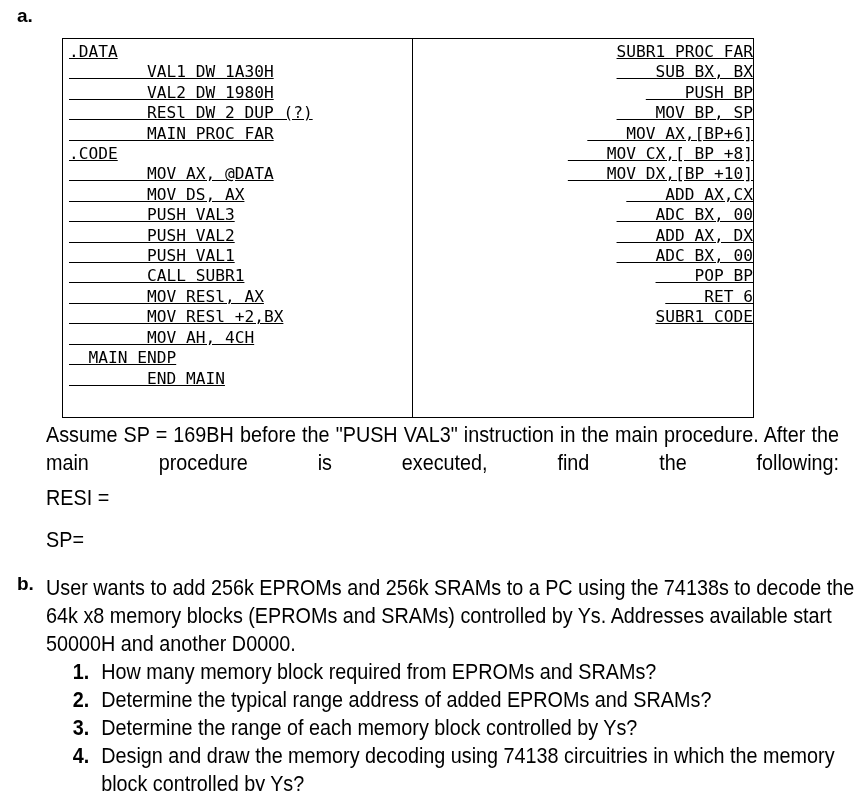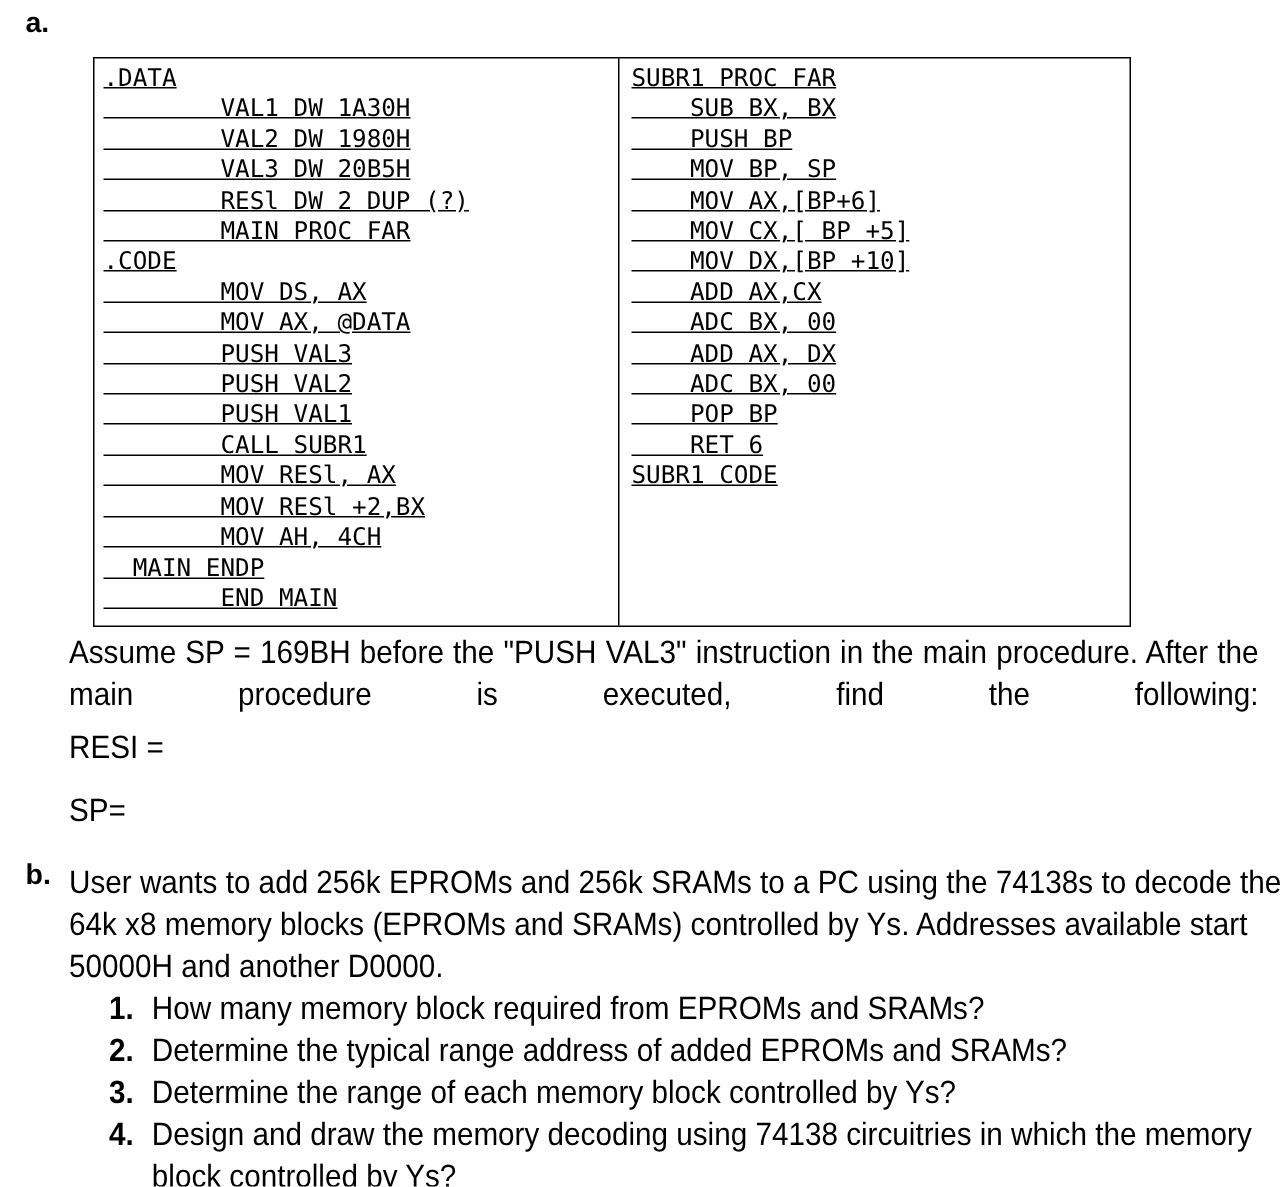--- a/index.html
+++ b/index.html
@@ -44,20 +44,21 @@
     box-sizing: border-box;
     padding: 3px 0 0 0;
   }
   .code-col-left {
     width: 350px;
     flex: 0 0 350px;
     border-right: 1.5px solid #000000;
   }
   .code-col-right {
     flex: 1 1 auto;
+    text-align: right;
   }
   .code-line {
     font-family: "DejaVu Sans Mono", "Liberation Mono", monospace;
     font-size: 16.2px;
     line-height: 20.4px;
     white-space: pre;
     color: #000000;
     letter-spacing: 0px;
   }
   .code-col-left .code-line { padding-left: 6px; }
@@ -124,43 +125,42 @@
 </head>
 <body>
 
 <div id="part-a-label" class="part-label">a.</div>
 
 <div class="code-table">
   <div class="code-col code-col-left">
     <div class="code-line">.DATA</div>
     <div class="code-line">        VAL1 DW 1A30H</div>
     <div class="code-line">        VAL2 DW 1980H</div>
-    <div class="code-line">        VAL3 DW 20B5H</div>
     <div class="code-line">        RESl DW 2 DUP (?)</div>
     <div class="code-line">        MAIN PROC FAR</div>
     <div class="code-line">.CODE</div>
+    <div class="code-line">        MOV AX, @DATA</div>
     <div class="code-line">        MOV DS, AX</div>
-    <div class="code-line">        MOV AX, @DATA</div>
     <div class="code-line">        PUSH VAL3</div>
     <div class="code-line">        PUSH VAL2</div>
     <div class="code-line">        PUSH VAL1</div>
     <div class="code-line">        CALL SUBR1</div>
     <div class="code-line">        MOV RESl, AX</div>
     <div class="code-line">        MOV RESl +2,BX</div>
     <div class="code-line">        MOV AH, 4CH</div>
     <div class="code-line">  MAIN ENDP</div>
     <div class="code-line">        END MAIN</div>
   </div>
   <div class="code-col code-col-right">
     <div class="code-line">SUBR1 PROC FAR</div>
     <div class="code-line">    SUB BX, BX</div>
     <div class="code-line">    PUSH BP</div>
     <div class="code-line">    MOV BP, SP</div>
     <div class="code-line">    MOV AX,[BP+6]</div>
-    <div class="code-line">    MOV CX,[ BP +5]</div>
+    <div class="code-line">    MOV CX,[ BP +8]</div>
     <div class="code-line">    MOV DX,[BP +10]</div>
     <div class="code-line">    ADD AX,CX</div>
     <div class="code-line">    ADC BX, 00</div>
     <div class="code-line">    ADD AX, DX</div>
     <div class="code-line">    ADC BX, 00</div>
     <div class="code-line">    POP BP</div>
     <div class="code-line">    RET 6</div>
     <div class="code-line">SUBR1 CODE</div>
   </div>
 </div>

